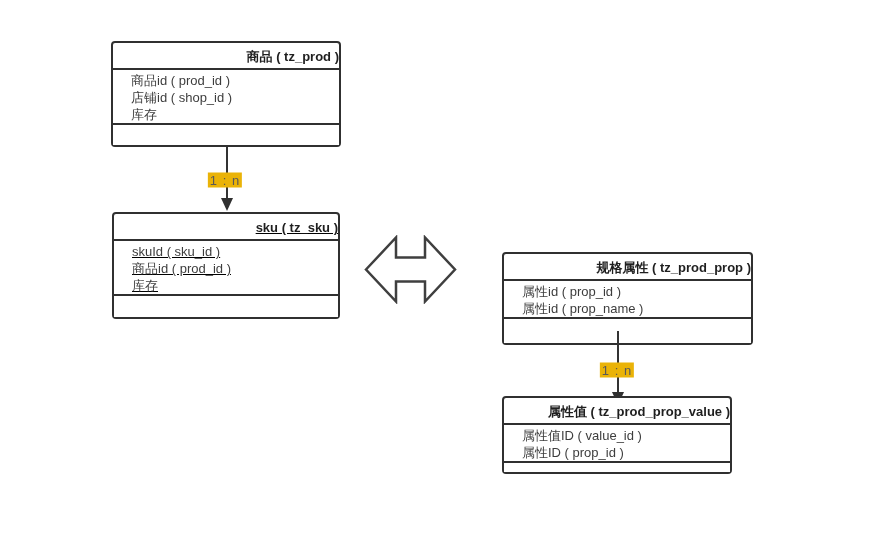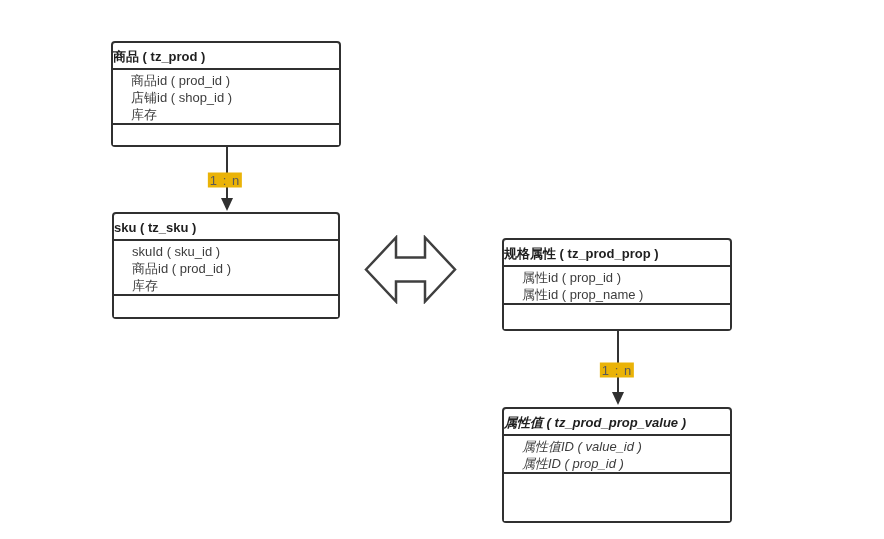--- a/index.html
+++ b/index.html
@@ -19,42 +19,42 @@
     position: absolute;
     border: 2px solid #303030;
     border-radius: 4px;
     background: #ffffff;
     display: flex;
     flex-direction: column;
   }
   .entity-title {
     height: 27px;
     line-height: 27px;
-    text-align: left;
+    text-align: right;
     font-weight: bold;
     font-size: 13px;
     color: #1f1f1f;
     border-bottom: 2px solid #303030;
     white-space: nowrap;
     overflow: hidden;
   }
   .entity-fields {
     padding: 2px 4px 0 18px;
     font-size: 13px;
     line-height: 17px;
     color: #3d3d3d;
     border-bottom: 2px solid #303030;
   }
   .field { white-space: nowrap; overflow: hidden; }
   .entity-extra { flex: 1; background: #ffffff; }
 
   #t-prod            { left: 111px; top: 41px;  width: 230px; height: 106px; }
-  #t-sku             { left: 112px; top: 212px; width: 228px; height: 107px; }
-  #t-prod-prop       { left: 502px; top: 238px; width: 230px; height: 93px;  }
-  #t-prod-prop-value { left: 502px; top: 407px; width: 230px; height: 116px; font-style: italic; }
+  #t-sku             { left: 112px; top: 212px; width: 228px; height: 107px; text-decoration: underline; }
+  #t-prod-prop       { left: 502px; top: 252px; width: 251px; height: 93px;  }
+  #t-prod-prop-value { left: 502px; top: 396px; width: 230px; height: 78px; }
 
   .conn-line {
     position: absolute;
     width: 2px;
     background: #333333;
   }
   #conn1-line { left: 226px; top: 147px; height: 52px; }
   #conn2-line { left: 617px; top: 331px; height: 62px; }
 
   .conn-arrowhead {

